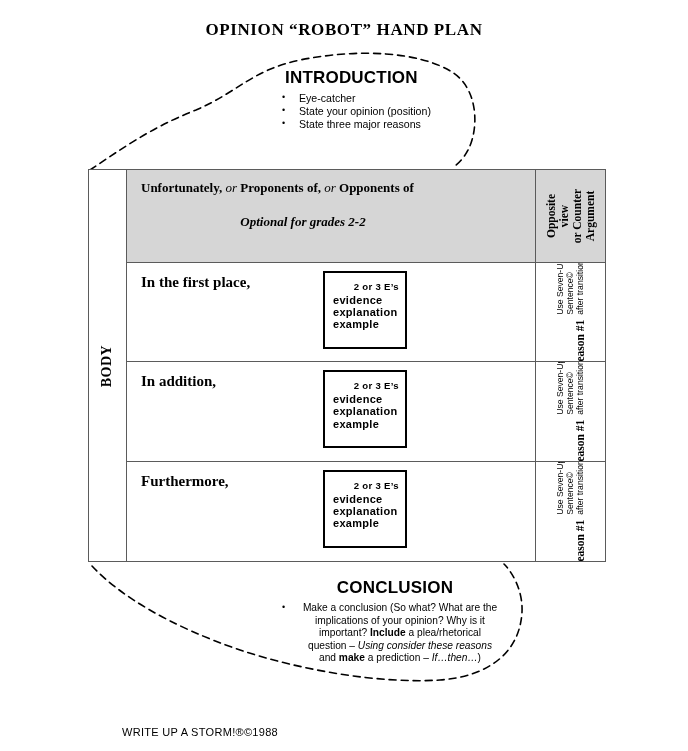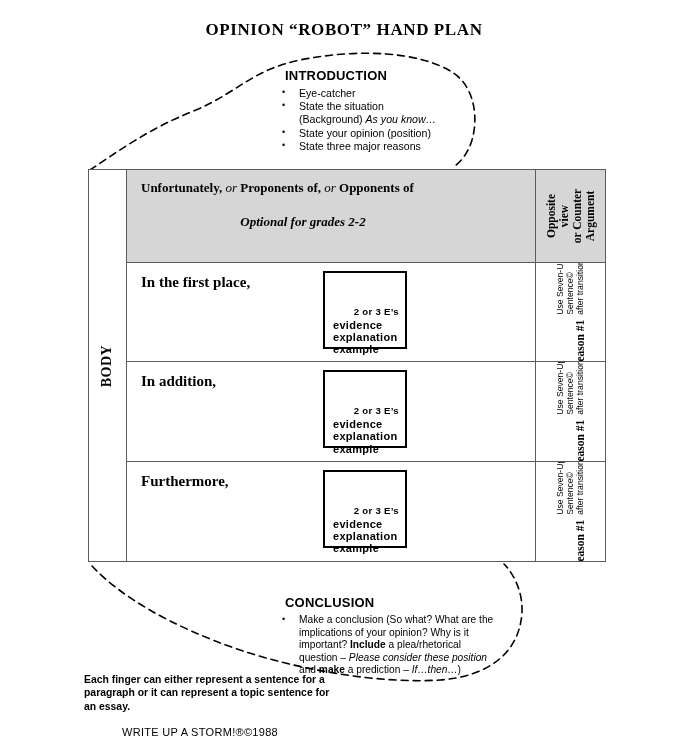--- a/index.html
+++ b/index.html
@@ -46,21 +46,21 @@
 
   
   .intro {
     position: absolute;
     left: 275px;
     top: 68px;
     width: 215px;
   }
   .sect-head {
     font-weight: bold;
-    font-size: 13px;
+    font-size: 17px;
     margin-left: 10px;
     margin-bottom: 2px;
     letter-spacing: 0.2px;
   }
   ul.blist {
     list-style: none;
     margin: 4px;
     padding: 0;
   }
   ul.blist > li {
@@ -173,21 +173,20 @@
     padding: 8px 0 0 8px;
     background: #fff;
   }
   .ebox .ehead {
     font-size: 9.6px;
     font-weight: bold;
     text-align: right;
     padding-right: 6px;
     margin-bottom: 2px;
     letter-spacing: 0.3px;
-    margin-top: 25px;
   }
   .ebox .eline {
     font-size: 11px;
     font-weight: bold;
     line-height: 12.4px;
     letter-spacing: 0.3px;
   }
 
   
   .rcell {
@@ -228,22 +227,23 @@
     font-size: 8.6px;
     line-height: 10.2px;
     white-space: normal;
     width: 62px;
   }
 
   
   .conclusion {
     position: absolute;
     left: 275px;
-    top: 595px;
+    top: 578px;
     width: 230px;
+    text-align: center;
   }
   .conclusion .sect-head { margin-left: 10px; }
   .conclusion ul.blist > li { font-size: 10.2px; line-height: 12.6px; }
 
   
   .footnote {
     position: absolute;
     left: 84px;
     top: 673px;
     width: 250px;
@@ -282,25 +282,20 @@
              C 300 670, 380 684, 440 680
              C 492 676, 520 650, 522 612
              C 523 590, 512 572, 504 564" fill="none" stroke="#000" stroke-width="1.6" stroke-dasharray="7,5" stroke-linecap="round"></path>
   </svg>
 
   <div class="intro">
     <div class="sect-head">INTRODUCTION</div>
     <ul class="blist">
       <li>
         <span>Eye-catcher</span>
-      </li>
-      <li>
-        <span>State the situation</span><br>
-        <span>(Background)</span>
-        <span class="it">As you know…</span>
       </li>
       <li>
         <span>State your opinion (position)</span>
       </li>
       <li>
         <span>State three major reasons</span>
       </li>
     </ul>
   </div>
 
@@ -391,22 +386,21 @@
         </div>
       </div>
     </div>
 
   </div>
 
   <div class="conclusion">
     <div class="sect-head">CONCLUSION</div>
     <ul class="blist">
       <li>
-        <span>Make a conclusion (So what? What are the implications of your opinion? Why is it important? </span><span class="bd">Include</span><span> a plea/rhetorical question – </span><span class="it">Please consider these position</span><span> and </span><span class="bd">make</span><span> a prediction – </span><span class="it">If…then…</span><span>)</span>
+        <span>Make a conclusion (So what? What are the implications of your opinion? Why is it important? </span><span class="bd">Include</span><span> a plea/rhetorical question – </span><span class="it">Using consider these reasons</span><span> and </span><span class="bd">make</span><span> a prediction – </span><span class="it">If…then…</span><span>)</span>
       </li>
     </ul>
   </div>
 
-  <div class="footnote">Each finger can either represent a sentence for a paragraph or it can represent a topic sentence for an essay.</div>
 
   <div class="footer">WRITE UP A STORM!®©1988</div>
 
 </div>
 
 </body></html>

